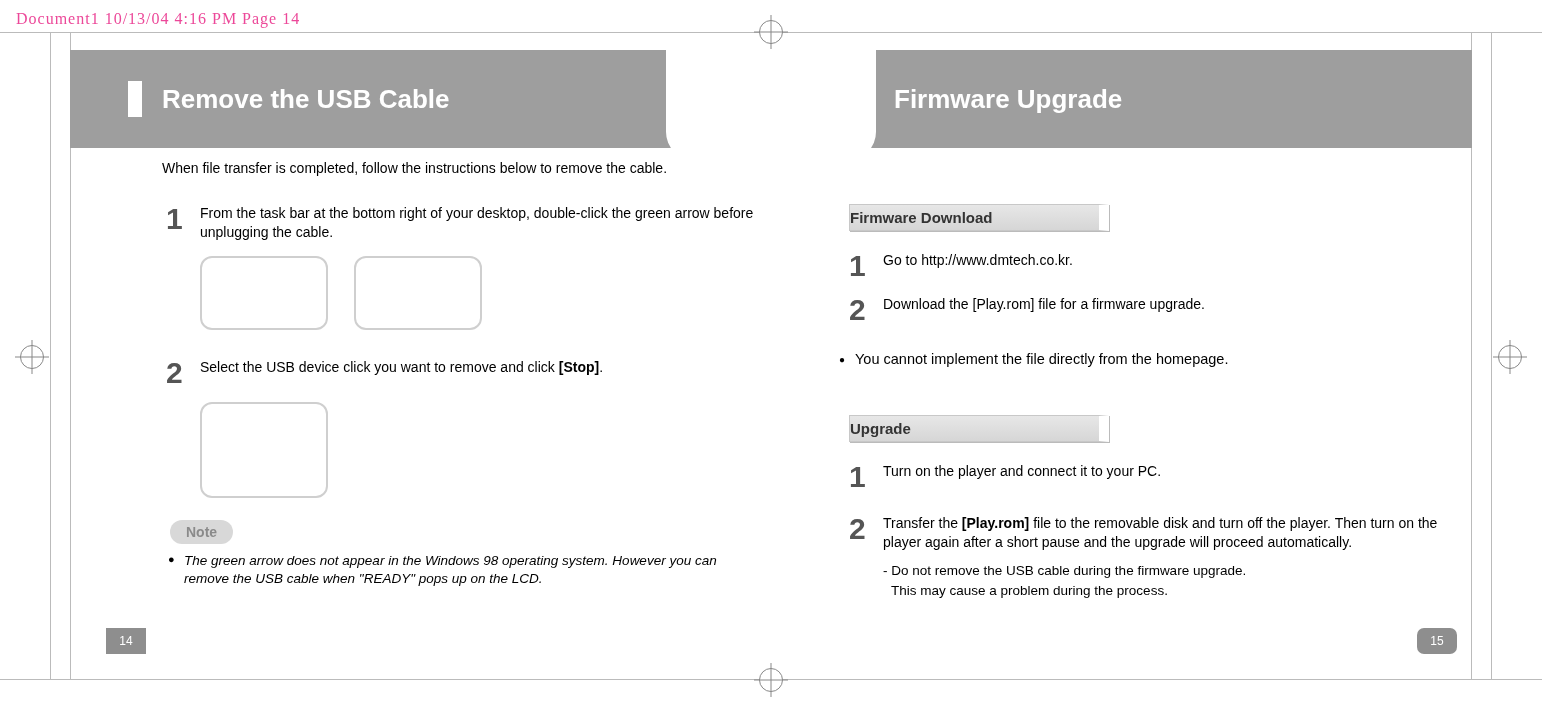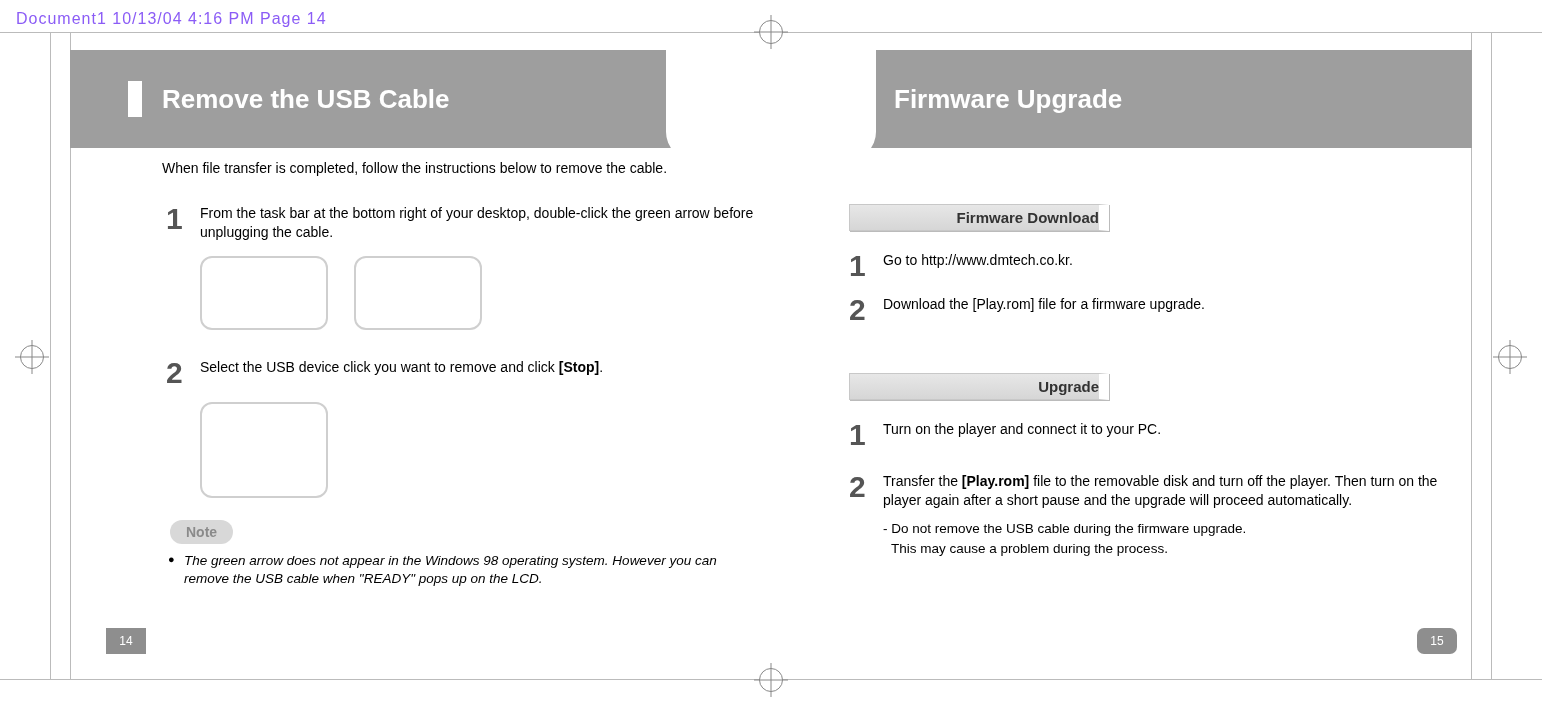--- a/index.html
+++ b/index.html
@@ -1,22 +1,22 @@
 <!DOCTYPE html>
 <html><head>
 <meta charset="utf-8">
 <style>
   * { box-sizing: border-box; margin: 0; padding: 0; }
   html, body { width: 1542px; height: 714px; font-family: Arial, Helvetica, sans-serif; background: #fff; color: #000; }
 
   
   .doc-header {
     position: absolute; top: 10px; left: 16px;
-    font-family: Liberation Sans, sans-serif; font-size: 16px; letter-spacing: 1px;
-    color: #8b5cf6;
+    font-family: Liberation Serif, serif; font-size: 16px; letter-spacing: 1px;
+    color: #ec4899;
   }
 
   
   .crop-h { position: absolute; left: 0; right: 0; height: 1px; background: #bbb; }
   .crop-h.top { top: 32px; }
   .crop-h.bottom { bottom: 34px; }
   .crop-v { position: absolute; top: 32px; bottom: 34px; width: 1px; background: #bbb; }
   .crop-v.l1 { left: 50px; }
   .crop-v.l2 { left: 70px; }
   .crop-v.r1 { right: 50px; }
@@ -53,21 +53,21 @@
   .shot.single { width: 128px; height: 96px; }
   .shot-wrap-single { margin: 14px 0 0 94px; }
 
   .note-pill { display: inline-block; background: #d8d8d8; color: #8a8a8a; font-weight: bold; font-size: 14px; padding: 4px 16px; border-radius: 14px; margin: 22px 0 0 64px; font-style: normal; }
   .note-body { font-size: 13.5px; font-style: italic; margin: 8px 0 0 78px; max-width: 560px; line-height: 1.35; position: relative; }
   .note-body::before { content: "\25CF"; position: absolute; left: -16px; top: 0; font-style: normal; font-size: 11px; color: #000; }
 
   
   .sub-bar { margin: 48px 0 0 60px; }
   .sub-bar-top { margin-top: 56px; }
-  .sub-bar-inner { display: inline-block; background: linear-gradient(#e7e7e7,#d6d6d6); border: 1px solid #c8c8c8; border-right: 10px solid #fff; width: 260px; text-align: right; font-size: 15px; font-weight: bold; color: #333; padding: 4px 0; box-shadow: 1px 1px 0 #bbb; }
+  .sub-bar-inner { display: inline-block; background: linear-gradient(#e7e7e7,#d6d6d6); border: 1px solid #c8c8c8; border-right: 10px solid #fff; width: 260px; text-align: left; font-size: 15px; font-weight: bold; color: #333; padding: 4px 0; box-shadow: 1px 1px 0 #bbb; }
 
   .bullet { font-size: 14.5px; margin: 26px 0 0 66px; position: relative; max-width: 600px; }
   .bullet::before { content: "\25CF"; position: absolute; left: -16px; top: 3px; font-size: 10px; }
 
   
   .pg-chip { position: absolute; bottom: 0; width: 40px; height: 26px; background: #8e8e8e; color: #fff; font-size: 12px; display: flex; align-items: center; justify-content: center; }
   .page.left .pg-chip { left: 0; }
   .page.right .pg-chip { right: 15px; border-radius: 7px; }
 
   
@@ -142,20 +142,21 @@
 
     <div class="step" style="margin-top:20px;">
       <div class="step-num">1</div>
       <div class="step-text">Go to http://www.dmtech.co.kr.</div>
     </div>
     <div class="step" style="margin-top:14px;">
       <div class="step-num">2</div>
       <div class="step-text">Download the [Play.rom] file for a firmware upgrade.</div>
     </div>
 
+    <div class="bullet">You cannot implement the file directly from the homepage.</div>
 
     <div class="sub-bar">
       <div class="sub-bar-inner" style="width:260px;">Upgrade</div>
     </div>
 
     <div class="step" style="margin-top:20px;">
       <div class="step-num">1</div>
       <div class="step-text">Turn on the player and connect it to your PC.</div>
     </div>
     <div class="step" style="margin-top:22px;">

